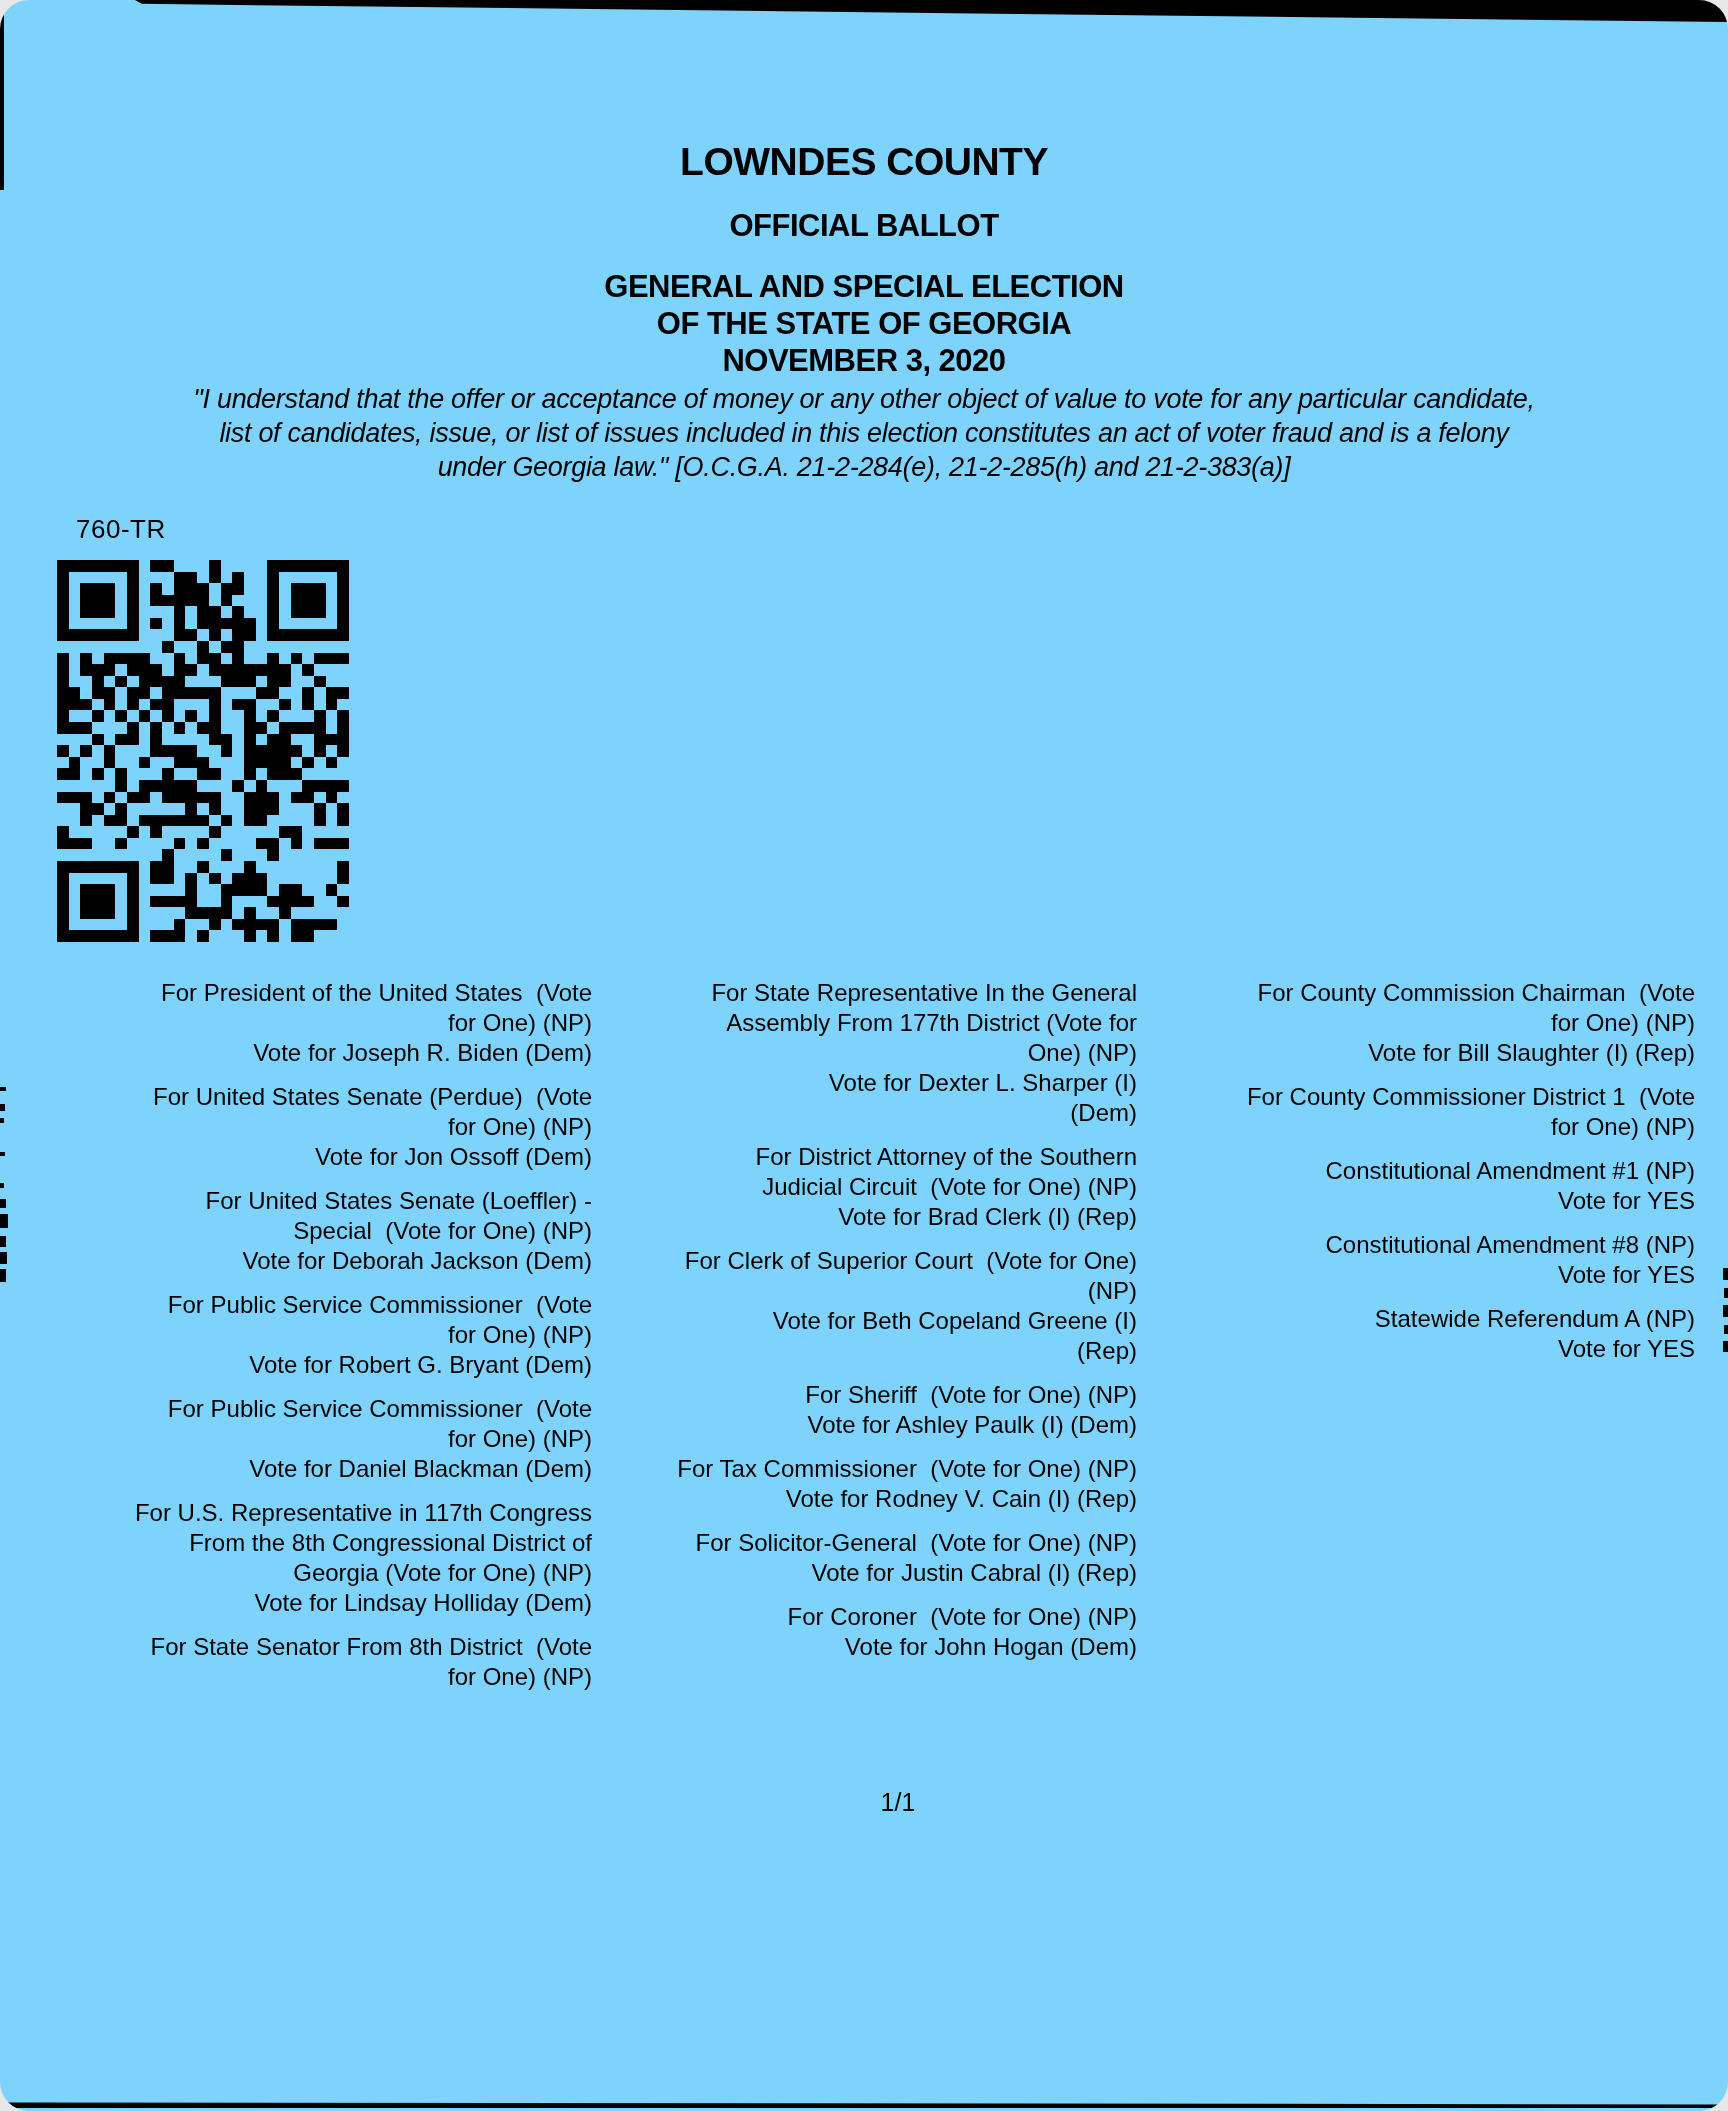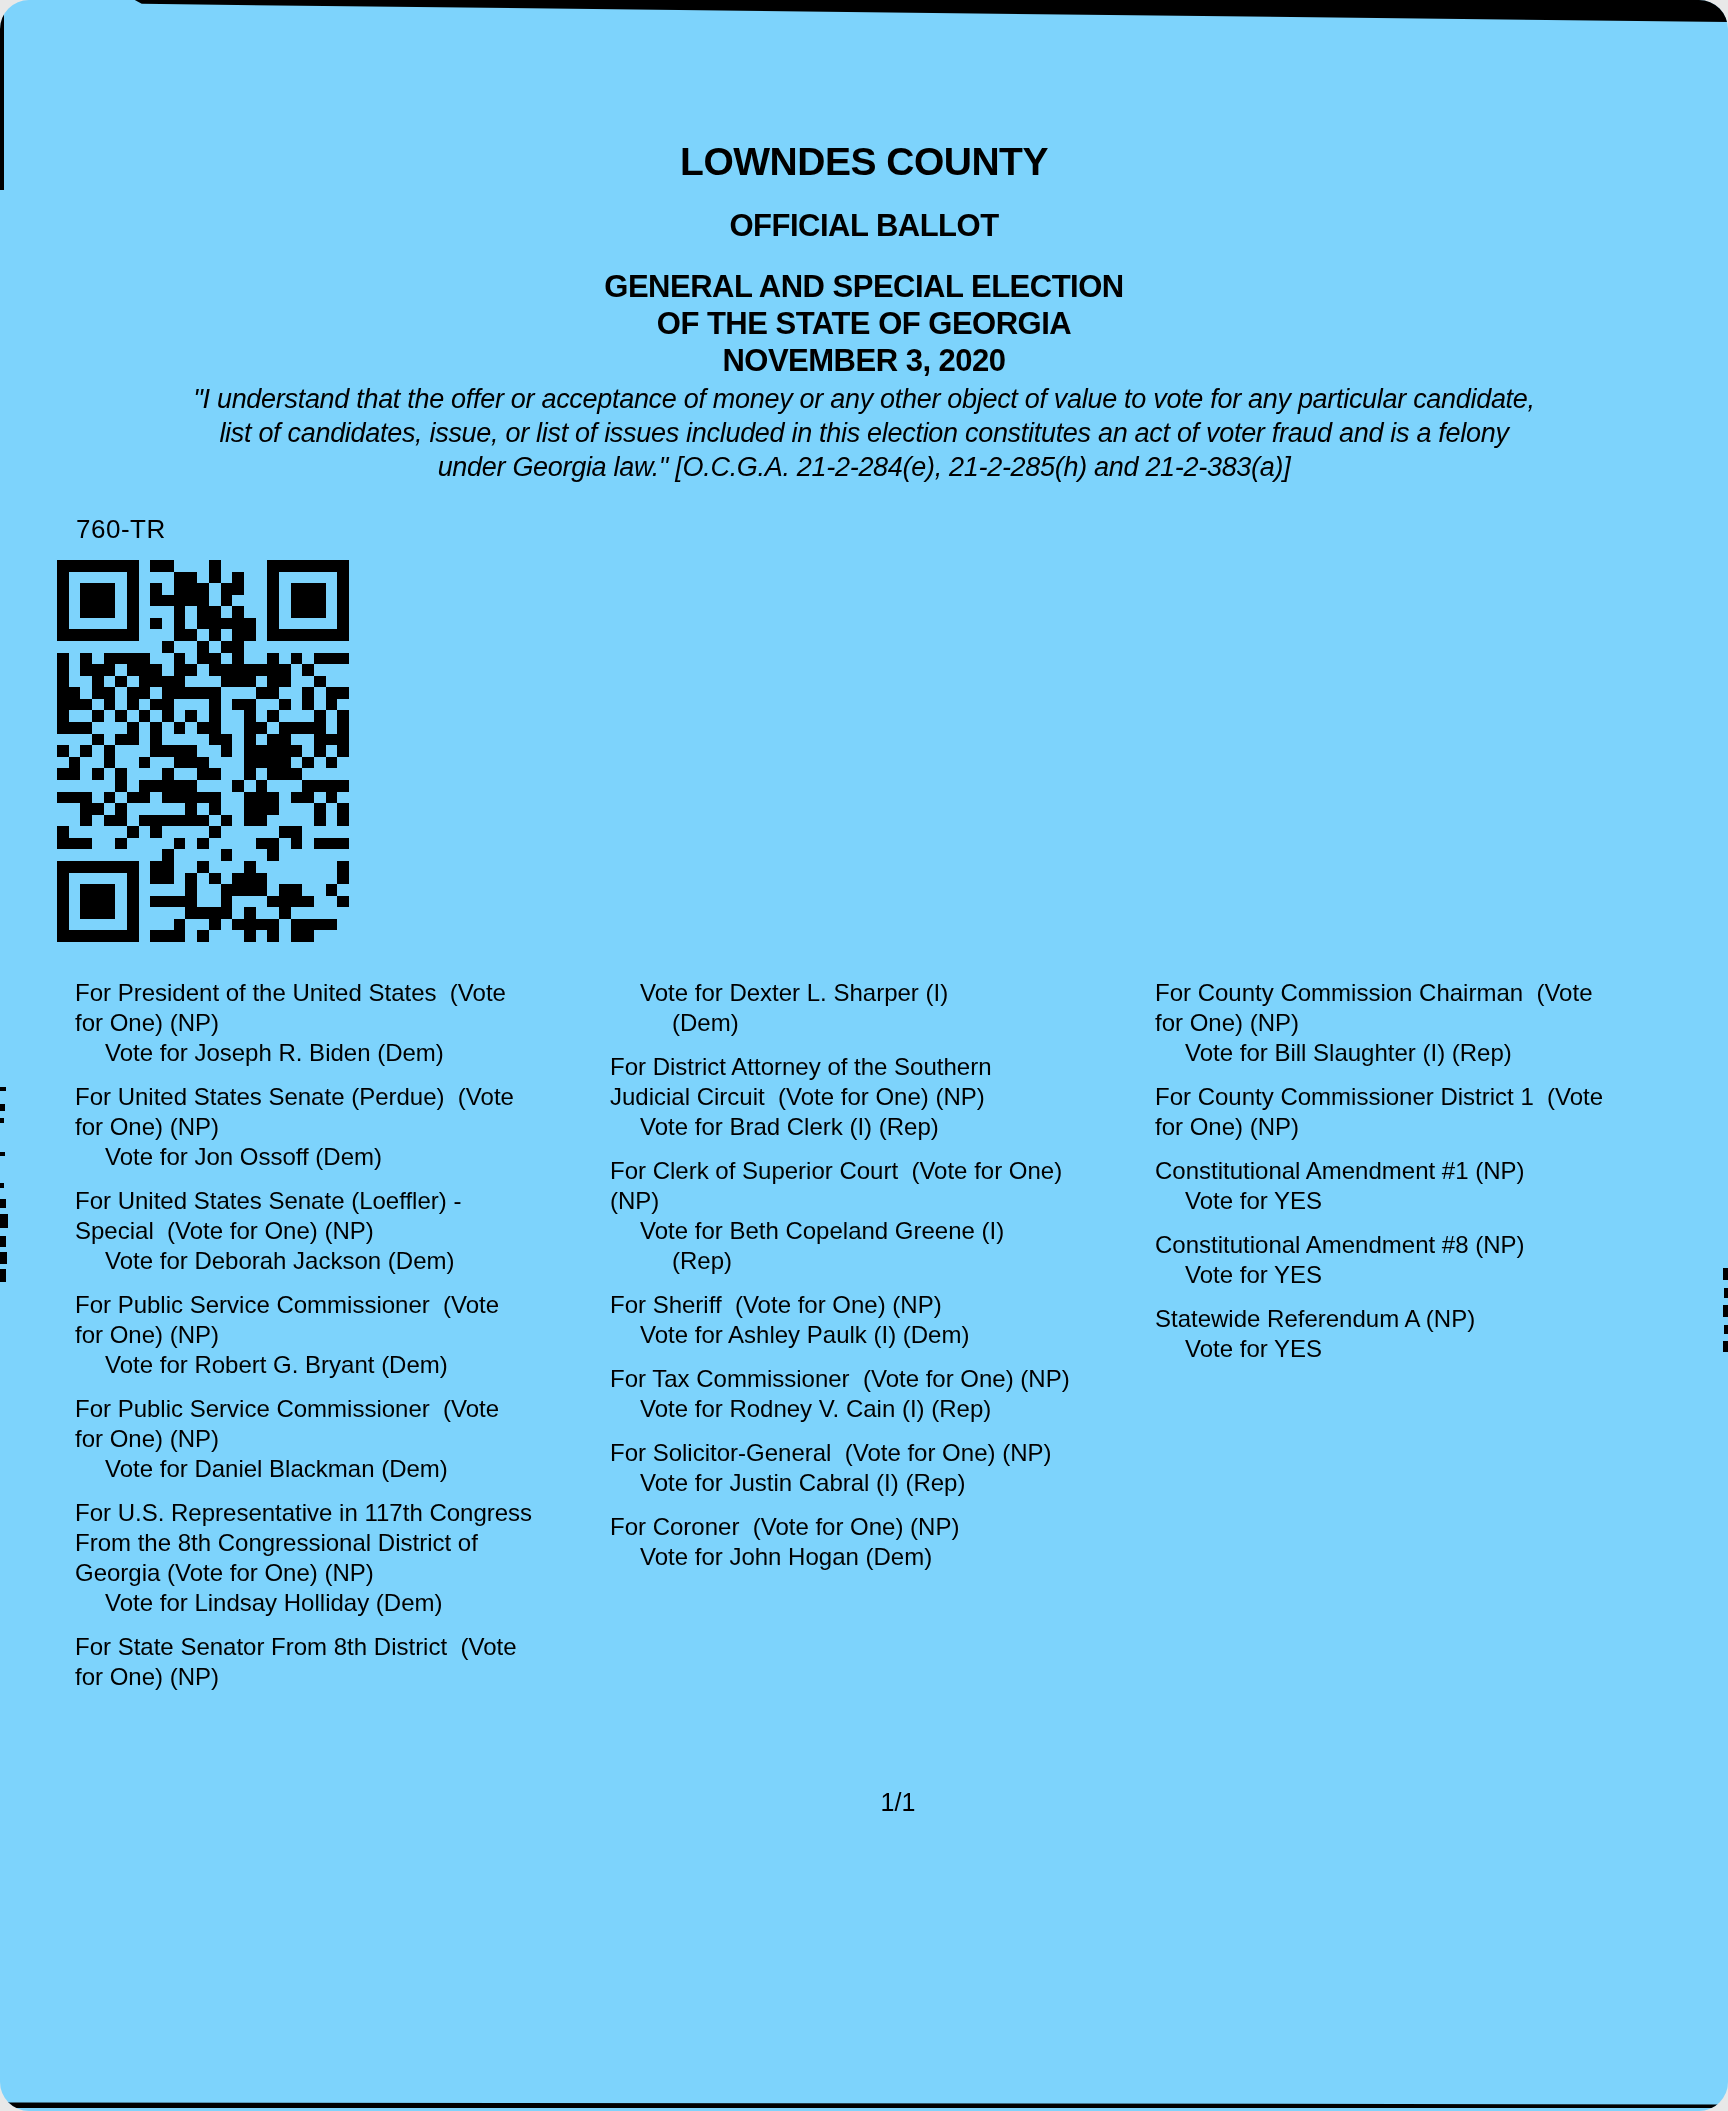--- a/index.html
+++ b/index.html
@@ -48,21 +48,21 @@
   
   #columns{
     position:absolute;left:75px;top:978px;width:1620px;
     display:flex;gap:18px;
     font-size:24px;line-height:30px;
   }
   .col{flex:0 0 auto;}
   #col-0{width:517px;}
   #col-1{width:527px;}
   #col-2{width:540px;}
-  .contest{margin:0 0 14px 0;}
+  .contest{margin:0 0 14px 0;text-align:right;}
   .contest p{margin:0;white-space:pre-wrap;}
   .contest .vote{padding-left:62px;text-indent:-32px;}
   
   #page-indicator{
     position:absolute;left:864px;top:1788px;transform:translateX(-50%);
     margin-left:34px;font-size:25px;
   }
 </style>
 </head>
 <body>
@@ -475,20 +475,23 @@
 Georgia (Vote for One) (NP)</p>
           <p class="vote">Vote for Lindsay Holliday (Dem)</p>
         </div>
         <div class="contest">
           <p class="title">For State Senator From 8th District  (Vote
 for One) (NP)</p>
         </div>
       </div>
     <div class="col" id="col-1">
         <div class="contest">
+          <p class="title">For State Representative In the General
+Assembly From 177th District (Vote for
+One) (NP)</p>
           <p class="vote">Vote for Dexter L. Sharper (I)
 (Dem)</p>
         </div>
         <div class="contest">
           <p class="title">For District Attorney of the Southern
 Judicial Circuit  (Vote for One) (NP)</p>
           <p class="vote">Vote for Brad Clerk (I) (Rep)</p>
         </div>
         <div class="contest">
           <p class="title">For Clerk of Superior Court  (Vote for One)

